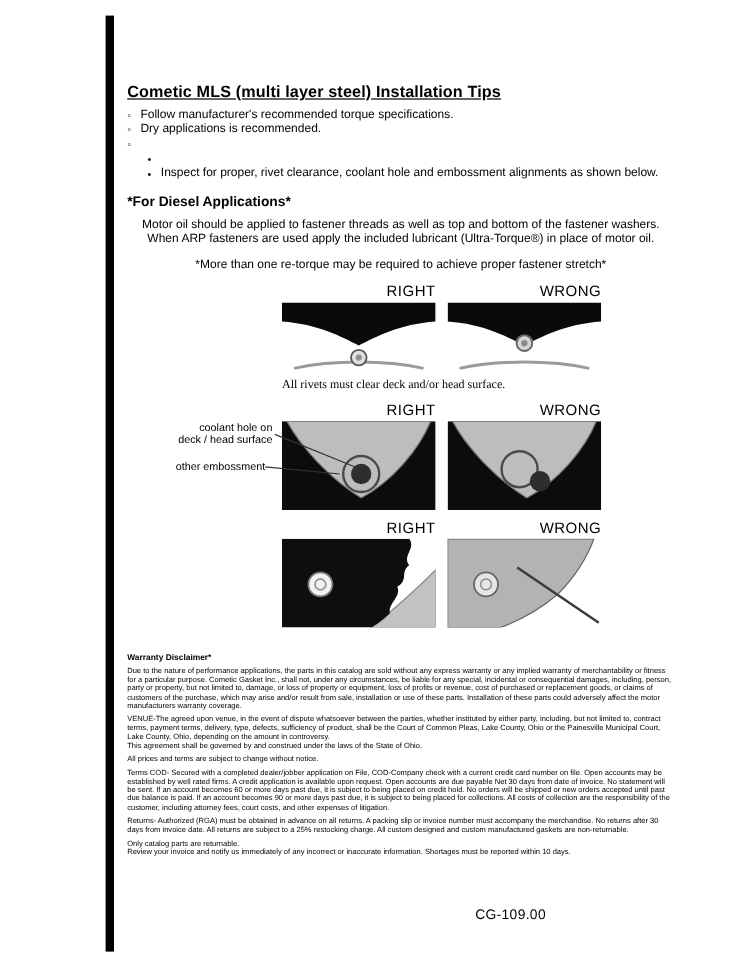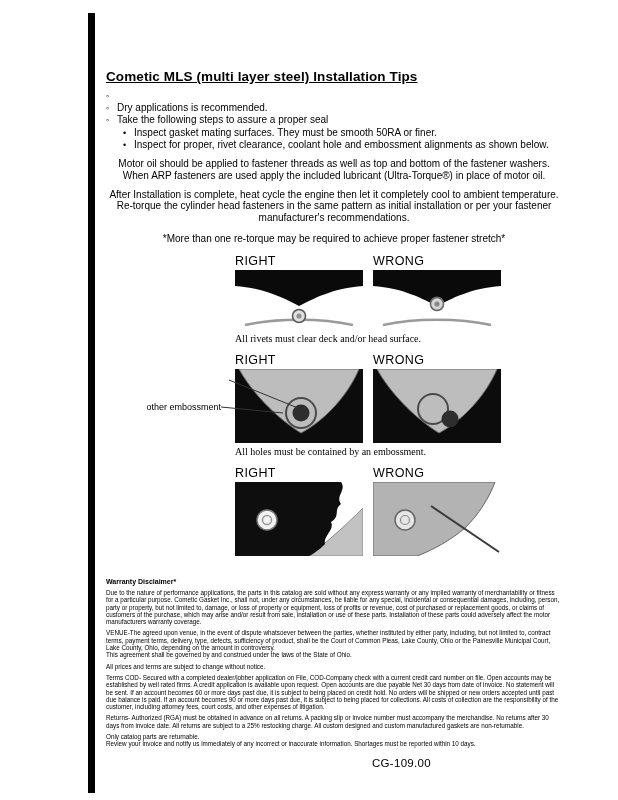--- a/index.html
+++ b/index.html
@@ -20,70 +20,69 @@
   .bullet-list li .marker { flex:none; width:11px; font-size:9px; }
   .bullet-list li.sub { margin-left:17px; }
 
   .diesel-heading { margin-top:12px; font-size:11.5px; font-weight:bold; }
   .para { margin-top:7px; font-size:10px; line-height:11.8px; width:456px;text-align:center; }
   .note { margin-top:9px; font-size:10px;text-align:center; }
 
   .diagram-block { margin-top:10px; margin-left:129px; width:266px; }
   .diag-row { position:relative; margin-bottom:8px; }
   .labels { display:flex; gap:10px; }
-  .labels div { width:128px; text-align:left; font-size:12.5px; letter-spacing:0.4px; }
+  .labels div { width:128px; text-align:right; font-size:12.5px; letter-spacing:0.4px; }
   .imgs { display:flex; gap:10px; margin-top:2px; }
   .imgs svg { flex:none; display:block; }
   .caption { margin-top:3px; font-size:10px; line-height:12px;font-family:Liberation Serif, serif; }
 
   .annotation { position:absolute; text-align:right; font-size:9px; line-height:10.5px; z-index:3; }
   .ann1 { left:-112px; top:16px; width:104px; }
   .ann2 { left:-118px; top:49px; width:104px; }
   .overlay { position:absolute; left:-120px; top:0; width:320px; height:100px; pointer-events:none; z-index:2; }
 
   .warranty { margin-top:22px; width:456px; }
   .warranty-heading { font-size:7px; font-weight:bold; }
   .wpara { margin-top:4px; font-size:6.3px; line-height:7.3px; white-space:pre-line; }
 
-  .footer { position:absolute; left:372px; top:757px; font-size:11.5px; letter-spacing:0.3px; }
+  .footer { position:absolute; left:396px; top:757px; font-size:11.5px; letter-spacing:0.3px; }
 </style>
 </head>
 <body>
 
 <div class="page">
   <div class="left-bar"></div>
 
   <div class="content">
 
     <div class="title">Cometic MLS (multi layer steel) Installation Tips</div>
 
     <ul class="bullet-list">
       <li>
         <span class="marker">◦</span>
+        <span>Follow manufacturer's recommended torque specifications.</span>
       </li>
       <li>
         <span class="marker">◦</span>
         <span>Dry applications is recommended.</span>
       </li>
       <li>
         <span class="marker">◦</span>
-        <span>Take the following steps to assure a proper seal</span>
       </li>
       <li class="sub">
         <span class="marker">•</span>
-        <span>Inspect gasket mating surfaces.  They must be smooth 50RA or finer.</span>
       </li>
       <li class="sub">
         <span class="marker">•</span>
         <span>Inspect for proper, rivet clearance, coolant hole and embossment alignments as shown below.</span>
       </li>
     </ul>
 
+    <div class="diesel-heading">*For Diesel Applications*</div>
     <div class="para">Motor oil should be applied to fastener threads as well as top and bottom of the fastener washers. When ARP fasteners are used apply the included lubricant (Ultra-Torque®) in place of motor oil.</div>
-    <div class="para">After Installation is complete, heat cycle the engine then let it completely cool to ambient temperature. Re-torque the cylinder head fasteners in the same pattern as initial installation or per your fastener manufacturer's recommendations.</div>
     <div class="note">*More than one re-torque may be required to achieve proper fastener stretch*</div>
 
     <div class="diagram-block">
 
       <div class="diag-row">
         <div class="labels">
           <div>RIGHT</div>
           <div>WRONG</div>
         </div>
         <div class="imgs">
@@ -120,22 +119,23 @@
             <rect width="128" height="74" fill="#0c0c0c"></rect>
             <path d="M4,0 H124 C114,24 92,50 66,64 C40,48 16,22 4,0 Z" fill="#bdbdbd" stroke="#6e6e6e"></path>
             <circle cx="60" cy="40" r="15" fill="none" stroke="#4a4a4a" stroke-width="2"></circle>
             <circle cx="77" cy="50" r="8.5" fill="#2e2e2e"></circle>
           </svg>
         </div>
         <svg class="overlay" viewBox="0 0 320 100">
           <line x1="114" y1="27" x2="183" y2="55" stroke="#333" stroke-width="1"></line>
           <line x1="106" y1="54" x2="168" y2="60" stroke="#333" stroke-width="1"></line>
         </svg>
+        <div class="annotation ann1" style="white-space:pre-line;">coolant hole on
+deck / head surface</div>
         <div class="annotation ann2">other embossment</div>
-        <div class="caption">All holes must be contained by an embossment.</div>
       </div>
 
       <div class="diag-row">
         <div class="labels">
           <div>RIGHT</div>
           <div>WRONG</div>
         </div>
         <div class="imgs">
           <svg width="128" height="74" viewBox="0 0 128 74">
             <path d="M128,26 C110,44 92,60 74,74 H128 Z" fill="#c2c2c2" stroke="#8a8a8a"></path>

